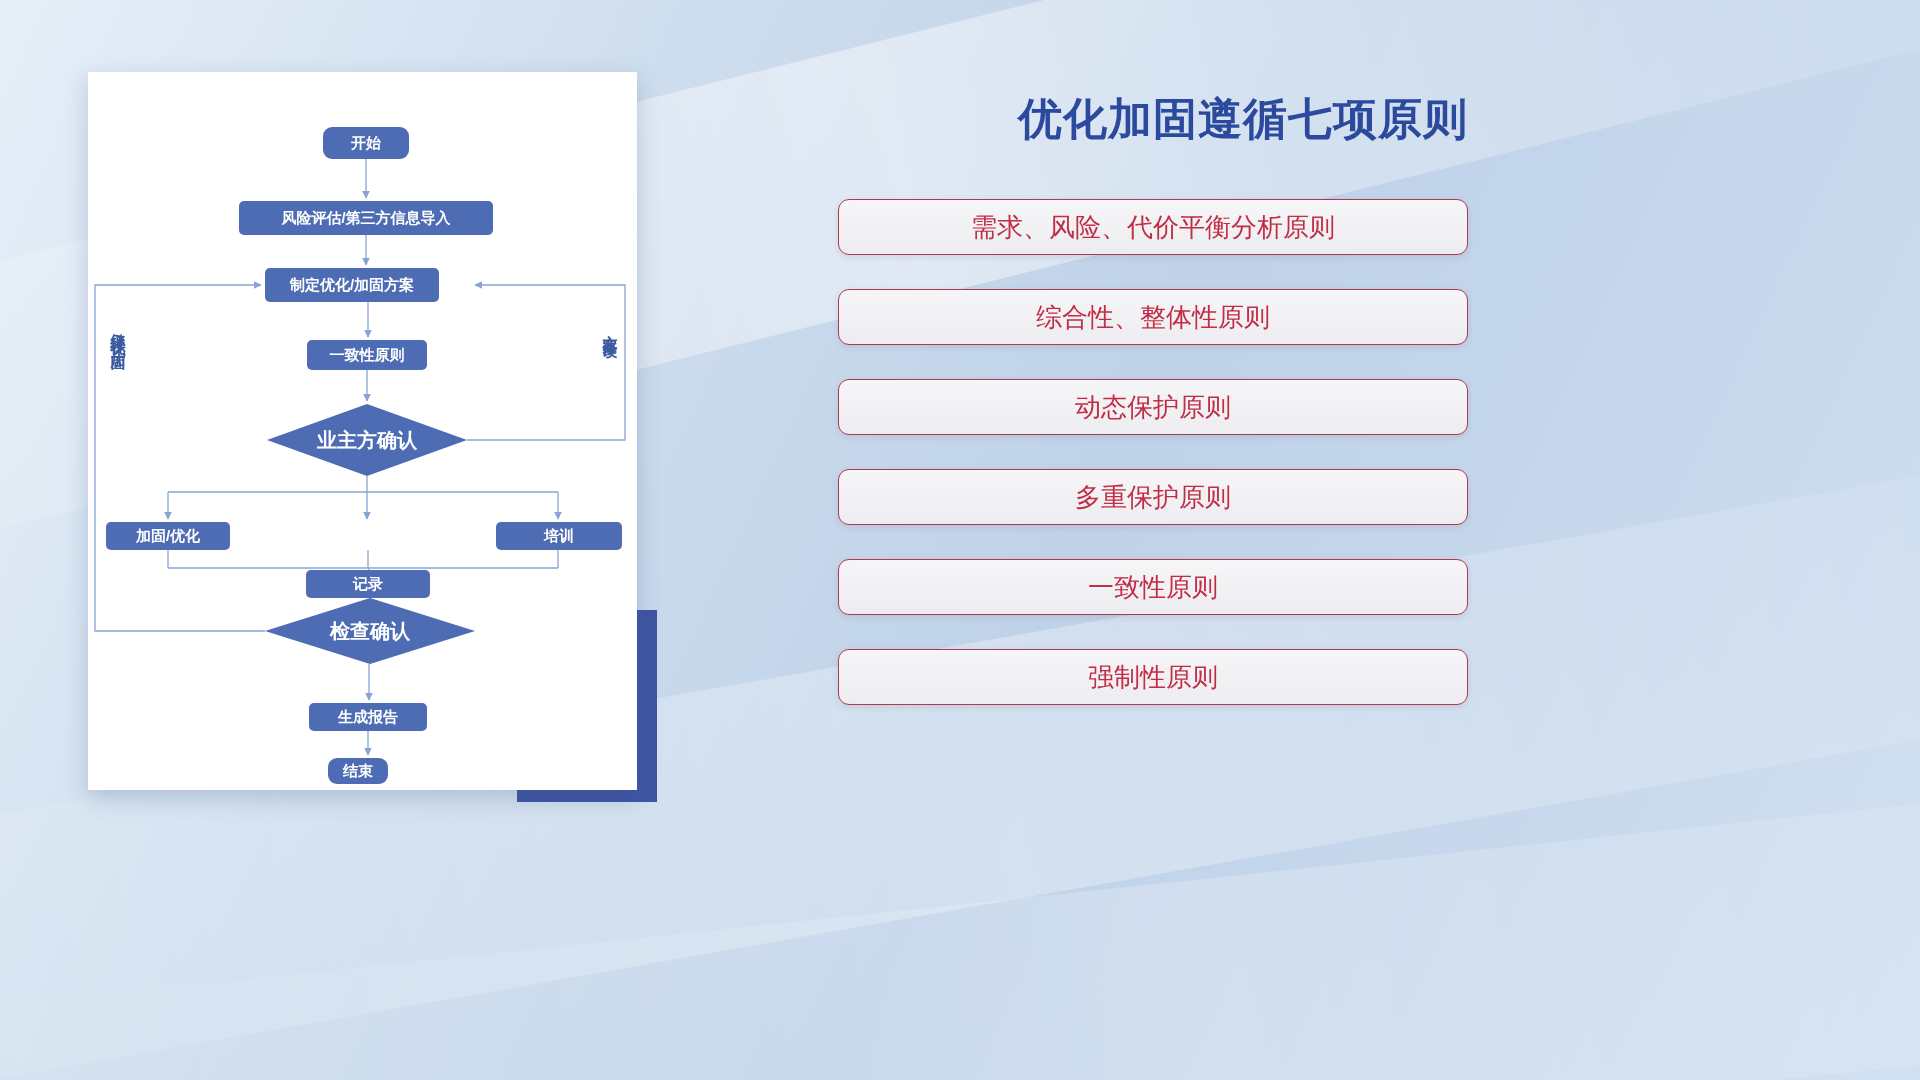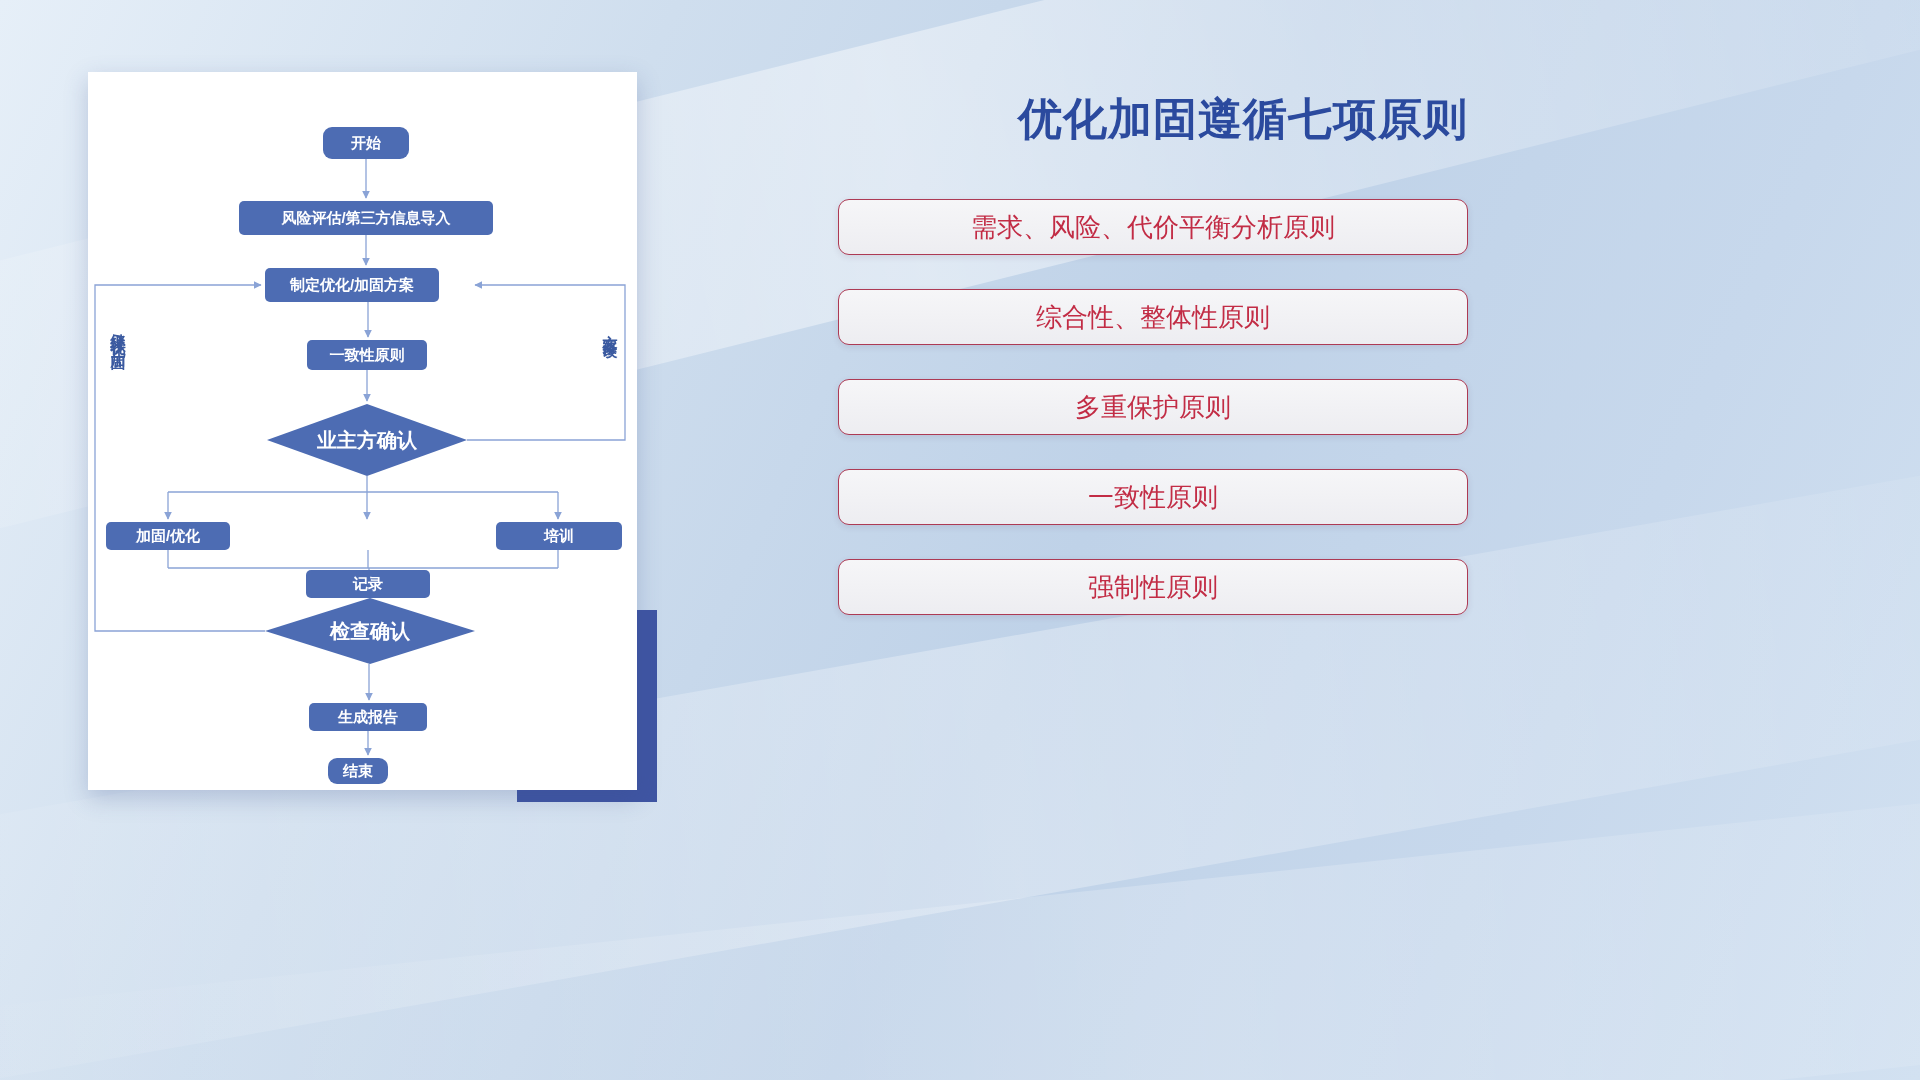--- a/index.html
+++ b/index.html
@@ -156,16 +156,17 @@
 
   <div class="loop-label" style="left:512px; top:250px; height:150px;">方案修改</div>
 
 </div>
 
 <div class="principles-title">优化加固遵循七项原则</div>
 
 <div class="principles-col">
   <div class="principle-item">需求、风险、代价平衡分析原则</div>
   <div class="principle-item">综合性、整体性原则</div>
+  <div class="principle-item">动态保护原则</div>
   <div class="principle-item">多重保护原则</div>
   <div class="principle-item">一致性原则</div>
   <div class="principle-item">强制性原则</div>
 </div>
 
 </body></html>

